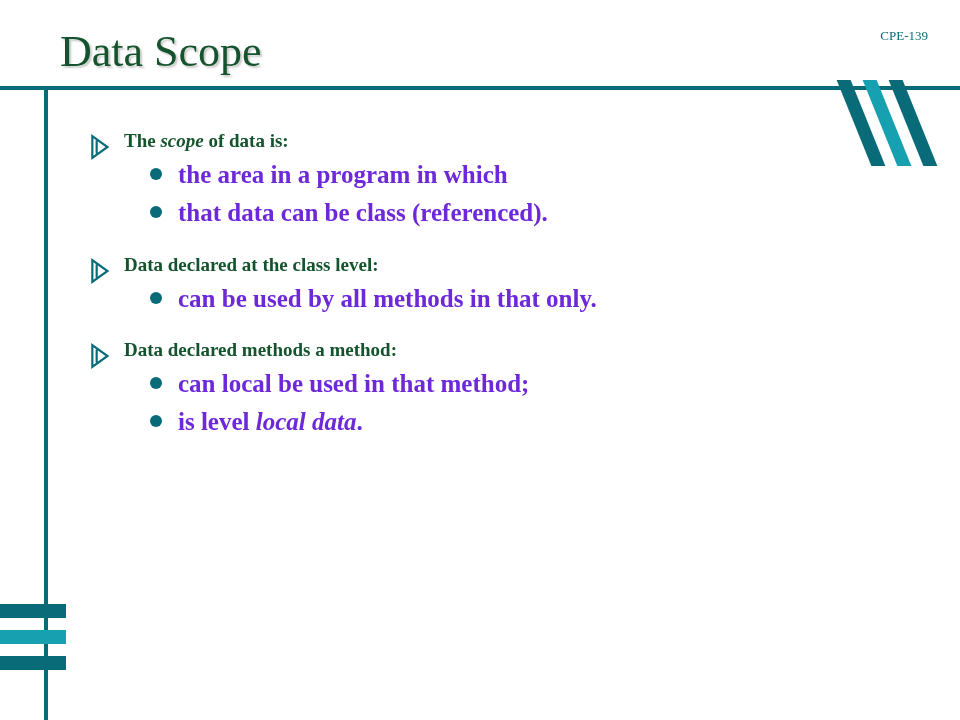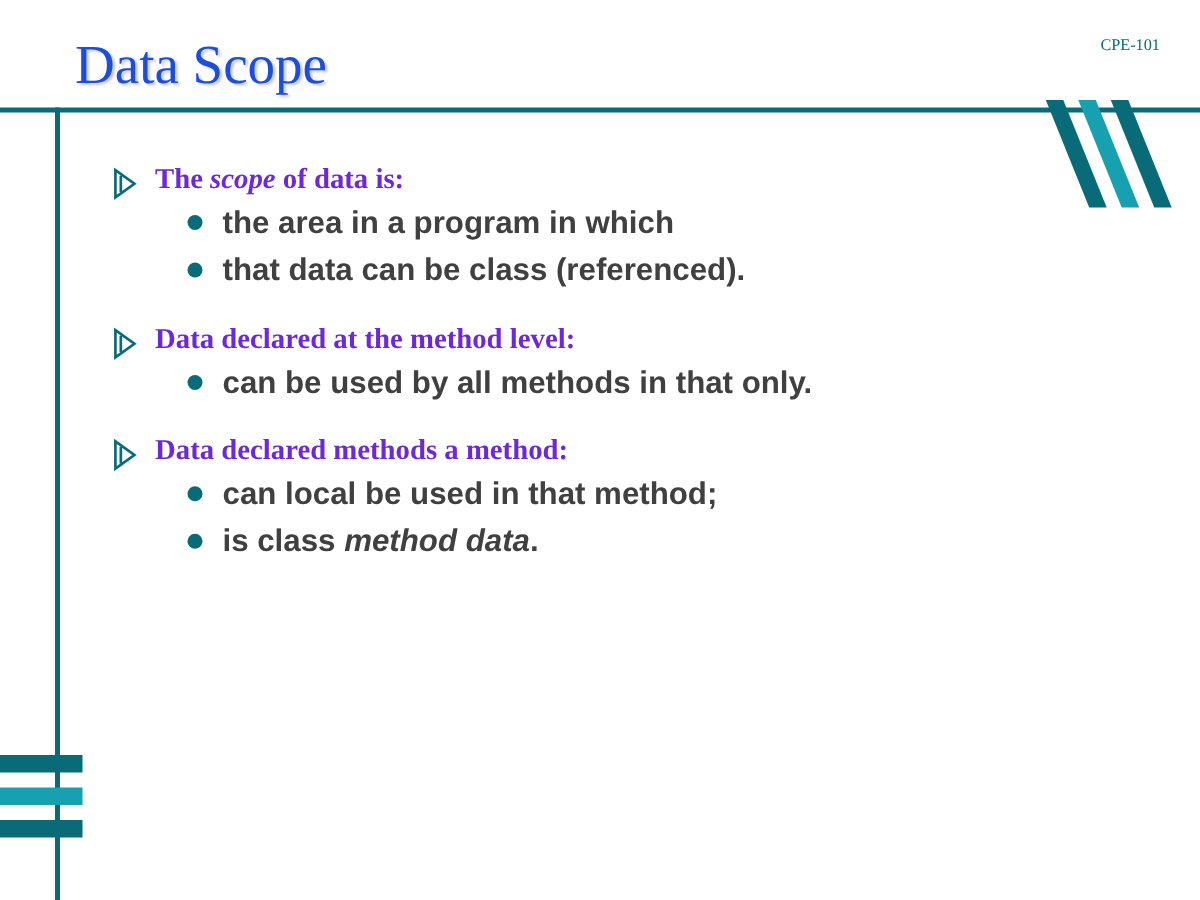--- a/index.html
+++ b/index.html
@@ -21,21 +21,21 @@
     color: #0a6b78;
     font-family: 'Times New Roman', serif;
   }
   
   
   .title {
     position: absolute;
     top: 26px;
     left: 60px;
     font-size: 44px;
-    color: #1d4ed8;
+    color: #14532d;
     font-family: 'Times New Roman', serif;
     font-weight: normal;
     text-shadow: 2px 2px 2px rgba(100,100,100,0.35);
   }
   
   
   .hrule {
     position: absolute;
     top: 86px;
     left: 0;
@@ -94,43 +94,43 @@
   .content {
     position: absolute;
     top: 130px;
     left: 90px;
     width: 820px;
   }
   
   .section { margin-bottom: 24px; }
   
   .lvl1 {
-    font-size: 23px;
+    font-size: 19px;
     font-weight: bold;
-    color: #6d28d9;
+    color: #14532d;
     font-family: 'Times New Roman', serif;
     margin-bottom: 6px;
     position: relative;
     padding-left: 34px;
   }
   .lvl1-marker {
     position: absolute;
     left: 0;
     top: 4px;
     width: 22px;
     height: 26px;
     color: #0a6b78;
   }
   .lvl1 em { font-style: italic; }
   
   .lvl2 {
     font-size: 25px;
     font-weight: bold;
-    color: #404040;
-    font-family: Liberation Sans, sans-serif;
+    color: #6d28d9;
+    font-family: Liberation Serif, serif;
     margin-left: 60px;
     margin-bottom: 4px;
     position: relative;
     padding-left: 28px;
     line-height: 1.35;
   }
   .lvl2-marker {
     position: absolute;
     left: 0;
     top: 10px;
@@ -142,21 +142,21 @@
   .lvl2 em { font-style: italic; }
   
   
   .frag { white-space: pre; }
 </style>
 </head>
 <body>
 
 <div class="slide">
 
-  <div class="course-label">CPE-101</div>
+  <div class="course-label">CPE-139</div>
 
   <div class="title">Data Scope</div>
 
   <div class="hrule"></div>
   <div class="vrule"></div>
 
   <div class="stripes-tr">
     <span class="s1"></span>
       <span class="s2"></span>
       <span class="s3"></span>
@@ -185,40 +185,40 @@
         <span class="lvl2-marker"></span>
         <span class="frag">that data can be class (referenced).</span>
       </div>
     </div>
 
     <div class="section">
       <div class="lvl1">
         <svg class="lvl1-marker" viewBox="0 0 20 24">
             <path d="M2 2 L16 12 L2 22 Z M6 6 L6 18" fill="none" stroke="#0a6b78" stroke-width="2"></path>
           </svg>
-        <span class="frag">Data declared at the method level:</span>
+        <span class="frag">Data declared at the class level:</span>
       </div>
       <div class="lvl2">
         <span class="lvl2-marker"></span>
         <span class="frag">can be used by all methods in that only.</span>
       </div>
     </div>
 
     <div class="section">
       <div class="lvl1">
         <svg class="lvl1-marker" viewBox="0 0 20 24">
             <path d="M2 2 L16 12 L2 22 Z M6 6 L6 18" fill="none" stroke="#0a6b78" stroke-width="2"></path>
           </svg>
         <span class="frag">Data declared methods a method:</span>
       </div>
       <div class="lvl2">
         <span class="lvl2-marker"></span>
         <span class="frag">can local be used in that method;</span>
       </div>
       <div class="lvl2">
         <span class="lvl2-marker"></span>
-        <span class="frag">is class </span><em class="frag">method data</em><span class="frag">.</span>
+        <span class="frag">is level </span><em class="frag">local data</em><span class="frag">.</span>
       </div>
     </div>
 
   </div>
 
 </div>
 
 </body></html>

